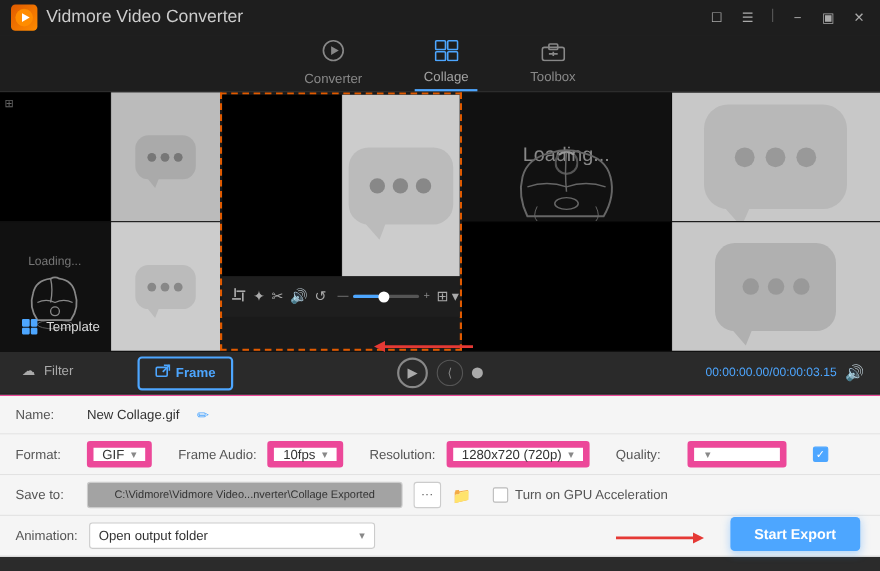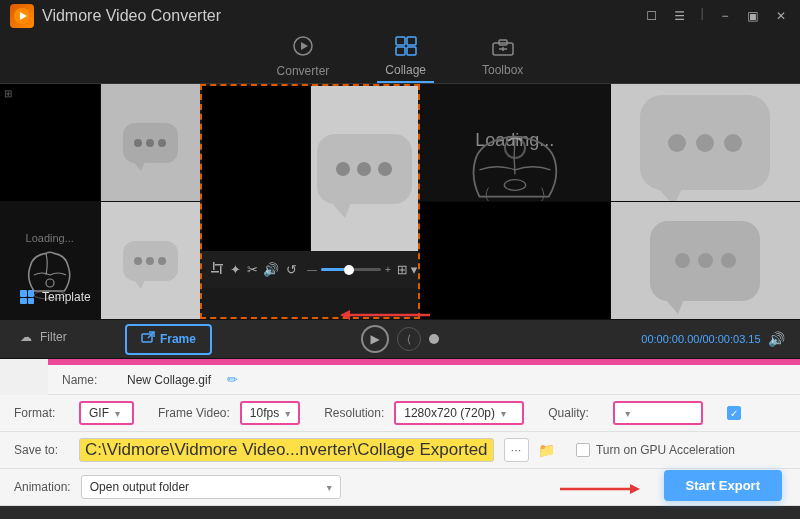--- a/index.html
+++ b/index.html
@@ -181,40 +181,40 @@
 
     .settings-row {
       display: flex;
       align-items: center;
       padding: 6px 14px;
       gap: 10px;
       border-bottom: 1px solid #e0e0e0;
       background: #f5f5f5;
       min-height: 36px;
     }
-    .settings-row:first-child { border-top: 6px solid #ec4899; margin-left: 48px; }
+    .settings-row:first-child { border-top: 1px solid #ec4899; }
 
     .settings-label {
       color: #555;
       font-size: 12px;
       min-width: 55px;
     }
     .settings-value {
       color: #333;
       font-size: 12px;
     }
     .edit-icon {
       color: #4da6ff;
       cursor: pointer;
       font-size: 13px;
     }
 
     .select-box {
       background: white;
-      border: 2px solid #ec4899;
+      border: 6px solid #ec4899;
       border-radius: 3px;
       padding: 2px 8px;
       font-size: 12px;
       color: #333;
       cursor: pointer;
       display: flex; align-items: center; gap: 4px;
       height: 24px;
       min-width: 55px;
     }
     .select-box .arrow { font-size: 10px; color: #888; margin-left: 2px; }
@@ -226,25 +226,25 @@
       width: 14px; height: 14px;
       border: 1px solid #4da6ff;
       background: #4da6ff;
       display: flex; align-items: center; justify-content: center;
       border-radius: 2px;
       color: white;
       font-size: 10px;
     }
 
     .saveto-path {
-      background: #fde047;
+      background: #a3a3a3;
       border: 1px solid #ccc;
       border-radius: 3px;
-      padding: 2px 5px;
-      font-size: 17px;
+      padding: 2px 24px;
+      font-size: 10px;
       color: #333;
       height: 24px;
       display: flex; align-items: center;
       min-width: 250px;
       overflow: hidden;
       white-space: nowrap;
       text-overflow: ellipsis;
     }
     .dots-btn {
       background: white;
@@ -554,21 +554,21 @@
     <span class="settings-value">New Collage.gif</span>
     <span class="edit-icon" style="margin-left:6px;">✏</span>
   </div>
 
   <div class="settings-row">
     <span class="settings-label">Format:</span>
     <div class="select-box">
       <span>GIF</span>
       <span class="arrow">▾</span>
     </div>
-    <span class="settings-label" style="margin-left:14px;">Frame Video:</span>
+    <span class="settings-label" style="margin-left:14px;">Frame Audio:</span>
     <div class="select-box">
       <span>10fps</span>
       <span class="arrow">▾</span>
     </div>
     <span class="settings-label" style="margin-left:14px;">Resolution:</span>
     <div class="select-box" style="min-width:130px;">
       <span>1280x720 (720p)</span>
       <span class="arrow">▾</span>
     </div>
     <span class="settings-label" style="margin-left:14px;">Quality:</span>

